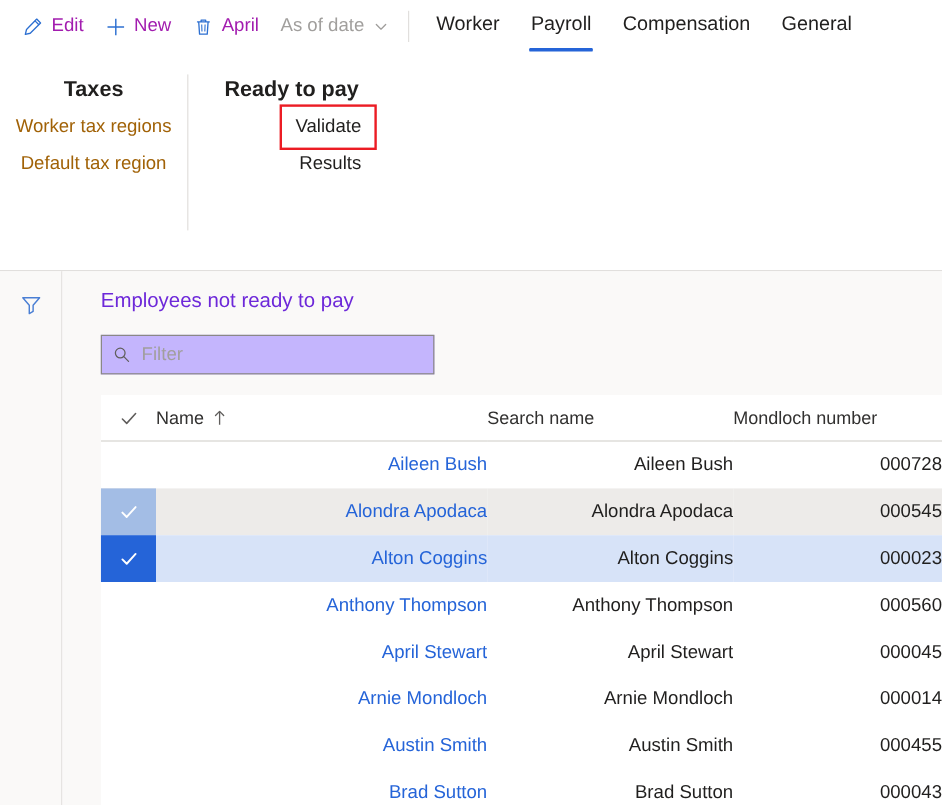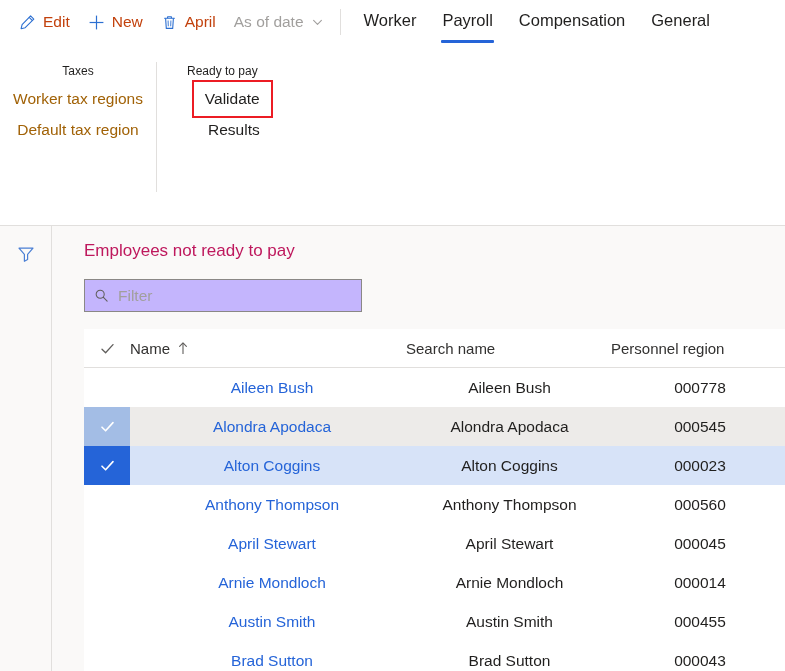--- a/index.html
+++ b/index.html
@@ -38,21 +38,21 @@
     height: 44px;
     padding-left: 10px;
   }
   .cmd-btn {
     display: flex;
     align-items: center;
     gap: 7px;
     height: 32px;
     padding: 0 9px;
     font-size: 15.5px;
-    color: #c2410c;
+    color: #a21caf;
     background: transparent;
     border: none;
     cursor: pointer;
     white-space: nowrap;
   }
   .cmd-btn.is-disabled {
     color: #a19f9d;
     cursor: default;
   }
   .cmd-ico {
@@ -120,22 +120,22 @@
   }
   .group {
     position: relative;
     display: flex;
     flex-direction: column;
     align-items: stretch;
     padding-top: 9px;
     min-height: 130px;
   }
   .group-title {
-    font-size: 12px;
-    font-weight: normal;
+    font-size: 18px;
+    font-weight: bold;
     color: #201f1e;
     text-align: center;
     padding: 0 10px 7px 10px;
     white-space: nowrap;
   }
   .group-items {
     display: flex;
     flex-direction: column;
     align-items: flex-end;
     gap: 3px;
@@ -210,21 +210,21 @@
     flex: 1 1 auto;
     min-width: 0;
     background: #faf9f8;
     padding: 14px 0 0 32px;
     box-sizing: border-box;
     display: flex;
     flex-direction: column;
   }
   .panel-title {
     font-size: 17px;
-    color: #be185d;
+    color: #6d28d9;
     line-height: 22px;
     margin: 0 0 17px 0;
   }
   .filterbox {
     position: relative;
     width: 278px;
     height: 34px;
     background: #c4b5fd;
     border: 1px solid #8a8886;
     box-sizing: border-box;
@@ -262,21 +262,21 @@
     background: #ffffff;
     overflow: hidden;
   }
   table.grid {
     width: 100%;
     border-collapse: collapse;
     table-layout: fixed;
     background: #ffffff;
   }
   table.grid th, table.grid td {
-    text-align: center;
+    text-align: right;
     vertical-align: middle;
     padding: 0;
     font-weight: normal;
   }
   .col-check { width: 46px; }
   .col-name  { width: 276px; }
   .col-search{ width: 205px; }
   .col-pers  { width: auto; }
 
   thead tr { height: 38px; }
@@ -489,38 +489,38 @@
                   </span>
                 </div>
               </th>
               <th>
                 <div class="th-inner">
                   <span>Search name</span>
                 </div>
               </th>
               <th>
                 <div class="th-inner">
-                  <span>Personnel region</span>
+                  <span>Mondloch number</span>
                 </div>
               </th>
             </tr>
           </thead>
           <tbody>
               <tr>
                 <td class="cell-check">
                   <div class="checkmark-box state-empty"></div>
                 </td>
                 <td>
                   <div class="cell-link">Aileen Bush</div>
                 </td>
                 <td>
                   <div class="cell-text">Aileen Bush</div>
                 </td>
                 <td>
-                  <div class="cell-num">000778</div>
+                  <div class="cell-num">000728</div>
                 </td>
               </tr>
               <tr class="row-hover">
                 <td class="cell-check">
                   <div class="checkmark-box state-hover">
                     <svg width="17" height="17" viewBox="0 0 17 17" fill="none">
                       <path d="M3 9.2l3.6 3.6L14 4.6" stroke="#ffffff" stroke-width="1.6" stroke-linecap="round" stroke-linejoin="round" fill="none"></path>
                     </svg>
                   </div>
                 </td>

